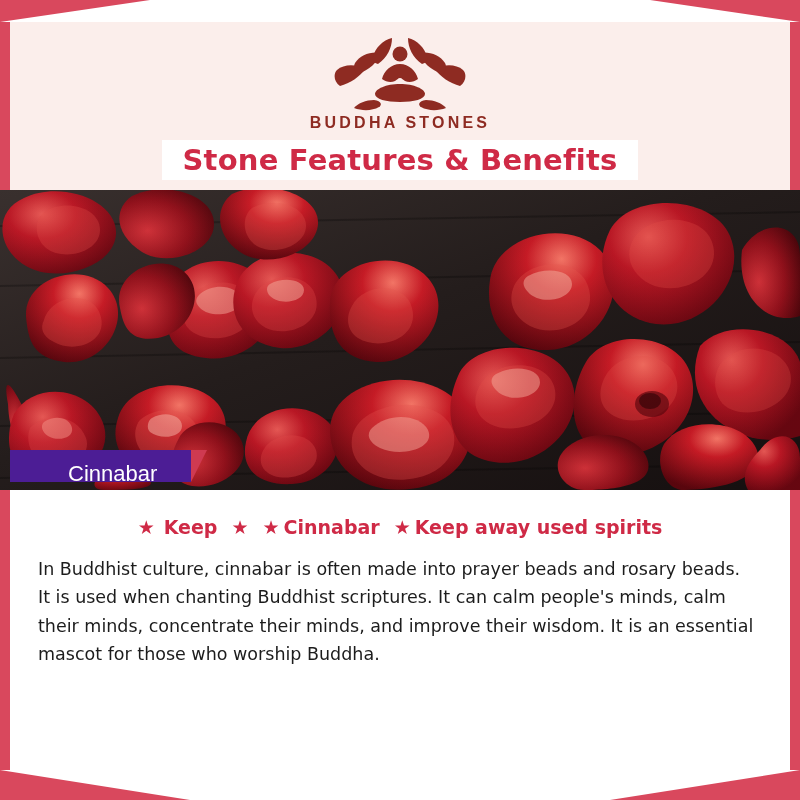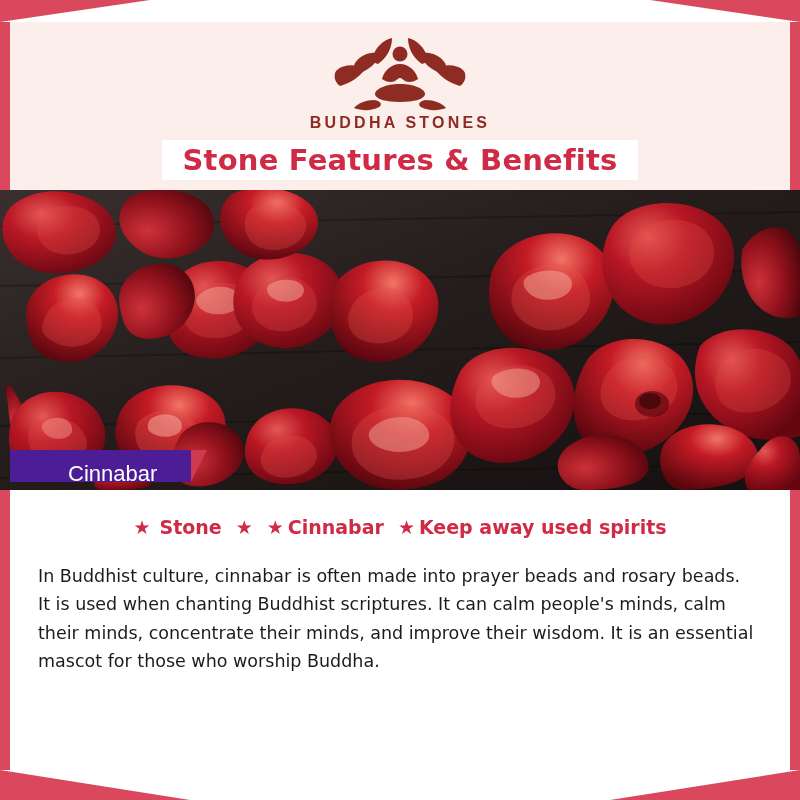--- a/index.html
+++ b/index.html
@@ -124,21 +124,21 @@
   }
   .benefit {
     display: inline-flex; align-items: center; gap: 4px;
     color: #cf2a46; font-weight: bold; font-size: 19px;
     white-space: nowrap;
   }
   .benefit .star { font-size: 19px; line-height: 1; }
   .benefit.first { gap: 9px; }
 
   .body-text {
-    margin-top: 24px;
+    margin-top: 17px;
     font-size: 17.5px;
     line-height: 1.62;
     color: #1c1c1c;
     font-family: "DejaVu Sans", sans-serif;
     max-width: 716px;
   }
 </style>
 </head>
 <body>
 
@@ -299,21 +299,21 @@
   </div>
 
   <div class="caption-tag">
     <span>Cinnabar</span>
   </div>
 
   <div class="content">
     <div class="benefits">
       <span class="benefit first">
         <span class="star">★</span>
-        <span>Stone</span>
+        <span>Keep</span>
       </span>
       <span class="benefit">
         <span class="star">★</span>
       </span>
       <span class="benefit">
         <span class="star">★</span>
         <span>Cinnabar</span>
       </span>
       <span class="benefit">
         <span class="star">★</span>

